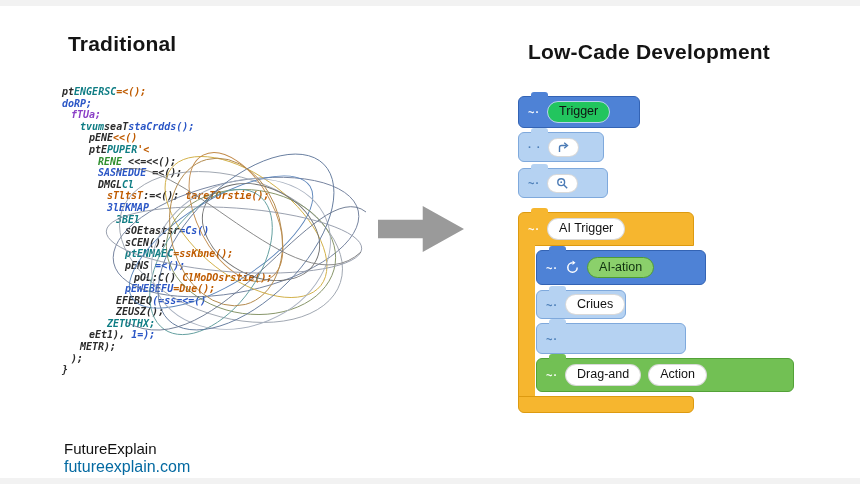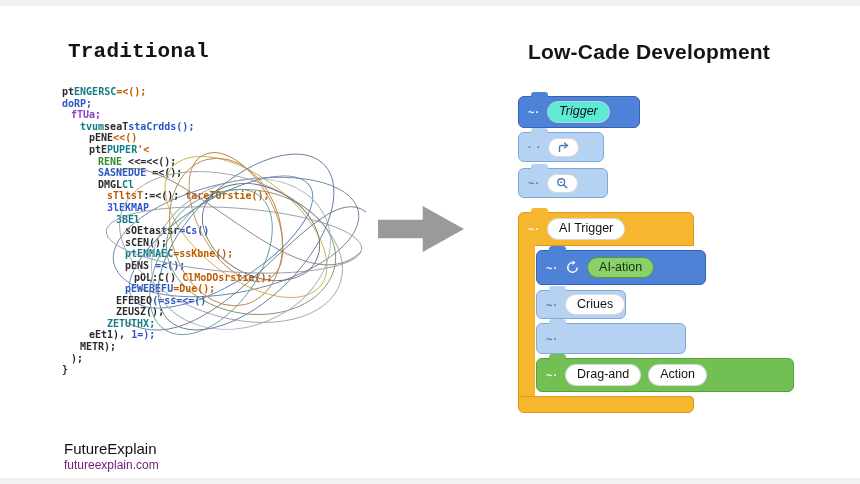--- a/index.html
+++ b/index.html
@@ -2,28 +2,28 @@
 <html style="--arrow-gray: #9a9a9a; --block-blue: #4e82d6; --block-blue-border: #3363b4; --block-light: #b5d2f2; --block-light-border: #7fa9dc; --block-yellow: #f6b62f; --block-yellow-border: #dd9a10; --block-green: #72c054; --block-green-border: #53a238; --pill-green: #8bd06b; --pill-green-border: #4f9c34;"><head>
 <meta charset="utf-8">
 <style>
   html,body{margin:0;padding:0;background:#e9e9e9;}
   .canvas{position:relative;width:860px;height:484px;background:#ffffff;overflow:hidden;margin:0 auto;
           font-family:"Liberation Sans",sans-serif;}
   .letterbox{position:absolute;left:0;width:100%;height:6px;background:#f2f2f2;}
   .letterbox.top{top:0}.letterbox.bottom{bottom:0}
 
   .title{position:absolute;margin:0;font-size:21px;font-weight:700;color:#141414;letter-spacing:.2px;}
-  .title-left{left:68px;top:40px;font-family:Liberation Mono, monospace;}
+  .title-left{left:68px;top:32px;}
   .title-right{left:528px;top:40px;}
 
   
   .code{position:absolute;left:62px;top:86px;margin:0;
         font-family:"DejaVu Sans Mono",monospace;font-size:10px;font-weight:700;
         line-height:11.6px;white-space:pre;}
-  .code-line{height:11.6px;}
+  .code-line{height:11.6px;font-style:italic;}
   .scribbles{position:absolute;left:96px;top:132px;pointer-events:none;opacity:.85;}
 
   
   .arrow{position:absolute;left:378px;top:206px;width:86px;height:46px;background:var(--arrow-gray,#9a9a9a);
          clip-path:polygon(0 30%,52% 30%,52% 0,100% 50%,52% 100%,52% 70%,0 70%);}
 
   
   .block{position:absolute;display:flex;align-items:center;gap:7px;border-radius:6px;
          padding:0 9px;box-sizing:border-box;border:1px solid rgba(0,0,0,.2);}
   .block::before{content:"";position:absolute;top:-5px;left:12px;width:17px;height:8px;
@@ -31,21 +31,21 @@
   .b-blue{background:var(--block-blue,#4e82d6);border-color:var(--block-blue-border,#3363b4);}
   .b-light{background:var(--block-light,#b5d2f2);border-color:var(--block-light-border,#7fa9dc);}
   .b-green{background:var(--block-green,#72c054);border-color:var(--block-green-border,#53a238);}
 
   .wave{font-size:11px;font-weight:700;color:rgba(255,255,255,.95);letter-spacing:1px;white-space:nowrap;}
   .b-light .wave{color:#4d7fb8;}
 
   .pill{display:inline-flex;align-items:center;justify-content:center;gap:4px;border-radius:12px;
         padding:2px 11px;font-size:12.5px;color:#111;background:#fff;border:1px solid rgba(0,0,0,.15);
         white-space:nowrap;line-height:1.25;}
-  .pill-light{background:#5eead4;border-color:#b9d2ee;font-style:italic;}
+  .pill-light{background:#22c55e;border-color:#b9d2ee;}
   .pill-green{background:var(--pill-green,#8bd06b);border-color:var(--pill-green-border,#4f9c34);color:#10310f;}
   .pill-icon{padding:2px 8px;}
 
   #trigger{left:518px;top:96px;width:122px;height:32px;}
   #share{left:518px;top:132px;width:86px;height:30px;}
   #search{left:518px;top:168px;width:90px;height:30px;}
   #ai-step{left:536px;top:250px;width:170px;height:35px;}
   #grost{left:536px;top:290px;width:90px;height:29px;}
   #send{left:536px;top:323px;width:150px;height:31px;}
   #drag{left:536px;top:358px;width:258px;height:34px;}
@@ -56,21 +56,21 @@
   .ai-top::before{content:"";position:absolute;top:-5px;left:12px;width:17px;height:8px;
                   border-radius:3px;background:inherit;}
   .ai-spine{position:absolute;left:518px;top:245px;width:17px;height:152px;box-sizing:border-box;
             background:var(--block-yellow,#f6b62f);border-left:1px solid var(--block-yellow-border,#dd9a10);}
   .ai-bottom{position:absolute;left:518px;top:396px;width:176px;height:17px;box-sizing:border-box;
              background:var(--block-yellow,#f6b62f);border:1px solid var(--block-yellow-border,#dd9a10);
              border-radius:0 4px 6px 6px;}
 
   .footer{position:absolute;left:64px;top:440px;color:#111;}
   .brand{font-size:15px;}
-  .url{font-size:12px;color:#701a75;margin-top:1px;}
+  .url{font-size:16px;color:#0369a1;margin-top:1px;}
 </style>
 </head>
 <body>
 
 <div class="canvas">
   <div class="letterbox top"></div>
   <div class="letterbox bottom"></div>
 
   <h1 class="title title-left">Traditional</h1>
   <h1 class="title title-right">Low-Cade Development</h1>

